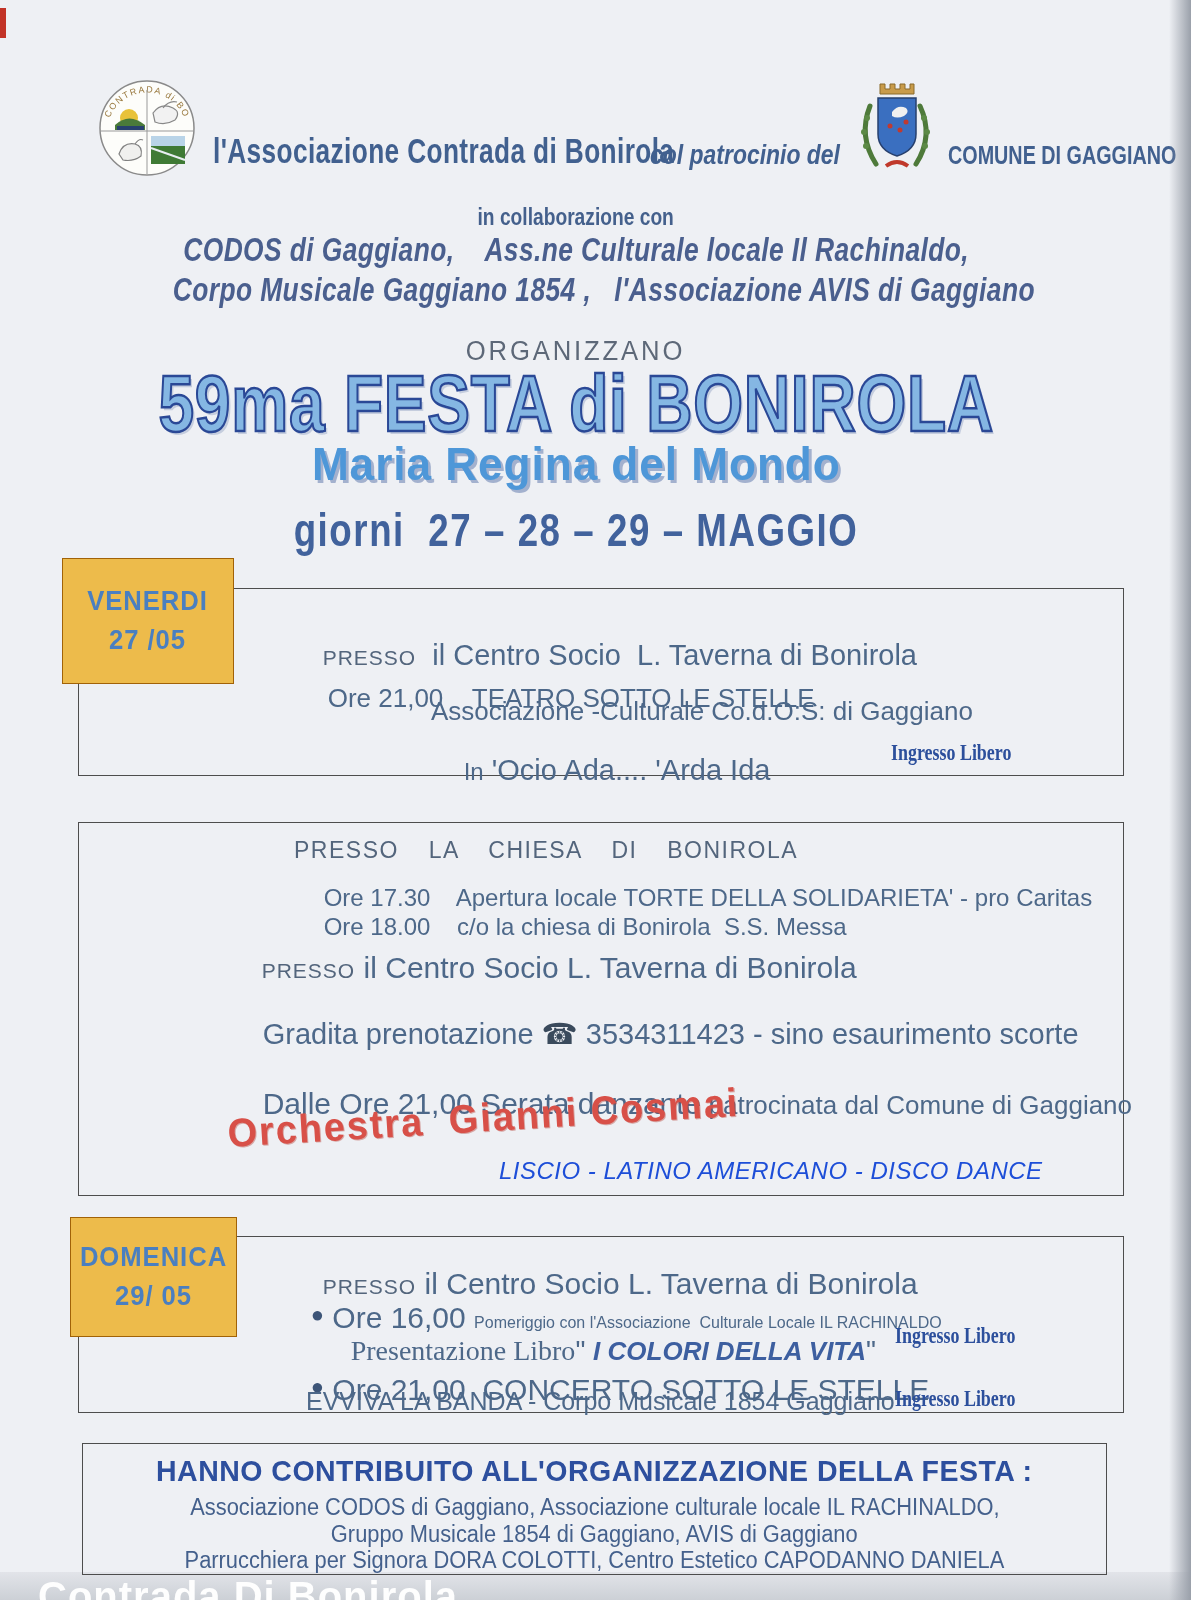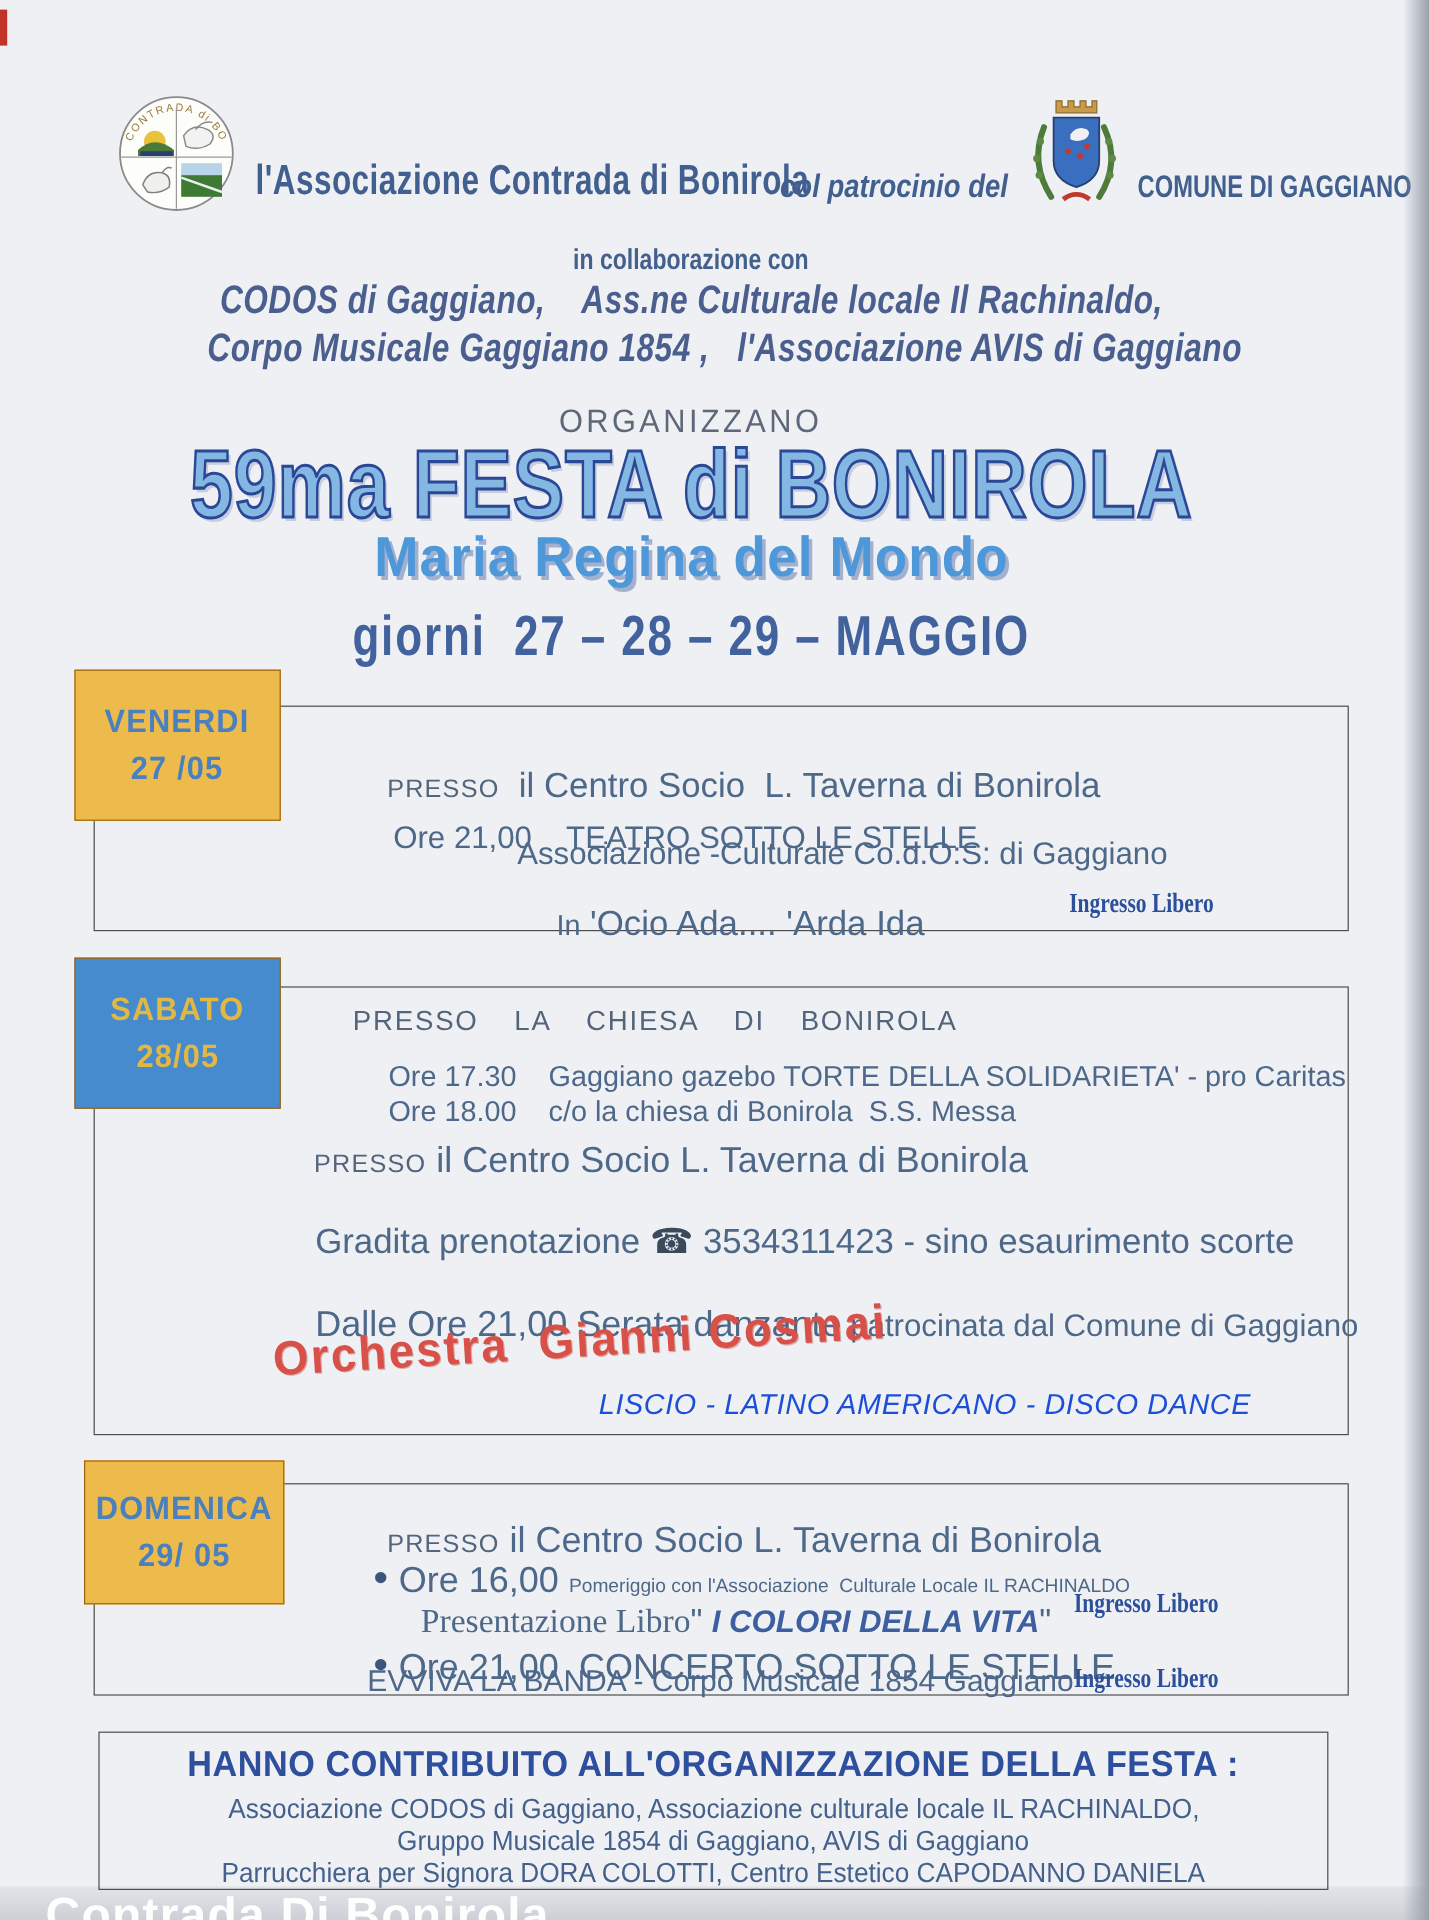--- a/index.html
+++ b/index.html
@@ -163,28 +163,24 @@
     <span class="abs" style="left:222px;top:76px;">
       <span class="body-md t">Ore 21,00</span><span class="body-md t">    </span><span class="body-md t">TEATRO SOTTO LE STELLE</span>
     </span>
     <span class="abs body-md t" style="left:352px;top:107px;">Associazione -Culturale Co.d.O:S: di Gaggiano</span>
     <span class="abs" style="left:358px;top:147px;">
       <span class="body-sm t">In</span><span class="body-lg t"> </span><span class="body-lg t">'Ocio Ada.... 'Arda Ida</span>
     </span>
     <span class="abs admission" style="right:112px;top:151px;">Ingresso Libero</span>
   </div>
 
-  <div class="daybox blue" style="left:62px;top:798px;">
-    <span class="lbl">SABATO</span>
-    <span class="dt">28/05</span>
-  </div>
   <div class="panel" style="left:78px;top:822px;width:1044px;height:372px;">
     <span class="abs chiesa t" style="left:215px;top:14px;">PRESSO  LA  CHIESA  DI  BONIROLA</span>
     <span class="abs" style="left:218px;top:43px;">
-      <span class="body-sm t">Ore 17.30</span><span class="body-sm t">    </span><span class="body-sm t">Gaggiano gazebo TORTE DELLA SOLIDARIETA' - pro Caritas</span>
+      <span class="body-sm t">Ore 17.30</span><span class="body-sm t">    </span><span class="body-sm t">Apertura locale TORTE DELLA SOLIDARIETA' - pro Caritas</span>
     </span>
     <span class="abs" style="left:218px;top:72px;">
       <span class="body-sm t">Ore 18.00</span><span class="body-sm t">    </span><span class="body-sm t">c/o la chiesa di Bonirola  S.S. Messa</span>
     </span>
     <span class="abs" style="left:156px;top:110px;">
       <span class="presso-sm t">PRESSO</span><span class="body-xl t"> </span><span class="body-xl t">il Centro Socio L. Taverna di Bonirola</span>
     </span>
     <span class="abs" style="left:157px;top:176px;">
       <span class="body-lg t">Gradita prenotazione</span><span class="body-lg t"> </span><span class="body-lg t" style="color:#3a4a5c;">☎</span><span class="body-lg t"> </span><span class="body-lg t">3534311423 - sino esaurimento scorte</span>
     </span>

